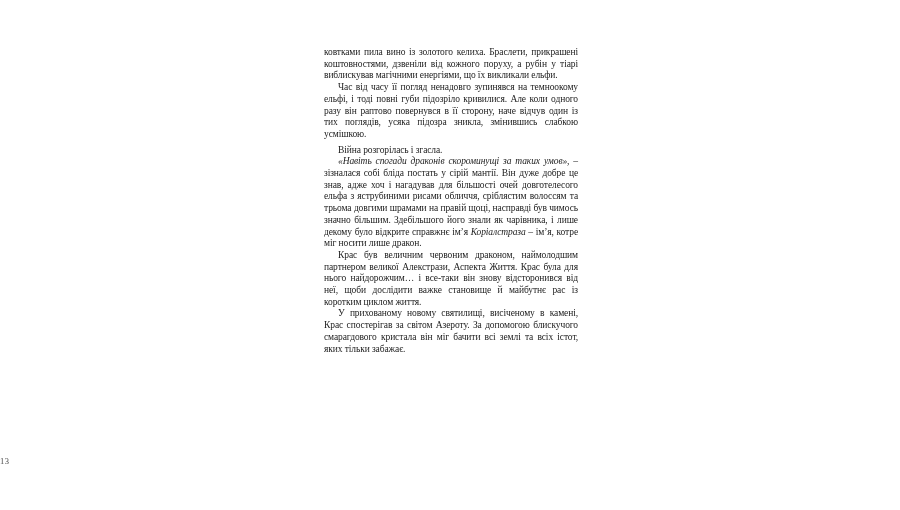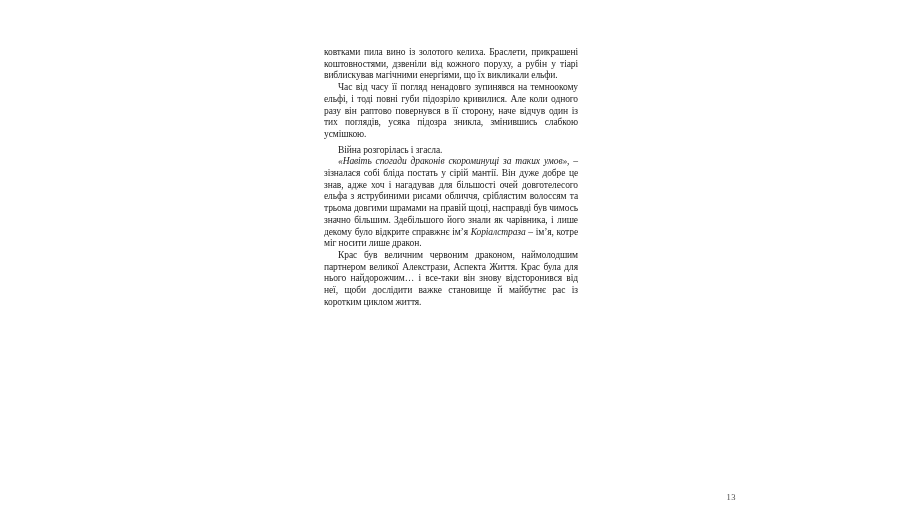--- a/index.html
+++ b/index.html
@@ -36,24 +36,24 @@
     text-indent: 0;
   }
   .para.scene-break {
     margin-top: 4px;
   }
   .run-italic {
     font-style: italic;
   }
   .page-number {
     position: absolute;
-    top: 492px;
+    top: 456px;
     left: 0;
     width: 736px;
-    text-align: right;
+    text-align: left;
     font-size: 8.5px;
     color: #4a4a4a;
     letter-spacing: 0.5px;
   }
 </style>
 </head>
 <body>
 
 <div class="sheet">
   <div class="text-column">
@@ -64,18 +64,19 @@
 
 
 
     <p class="para scene-break"><span>Війна розгорілась і згасла.</span></p>
 
 
     <p class="para"><span class="run-italic">«Навіть спогади драконів скороминущі за таких умов»</span><span>, – зізналася собі бліда постать у сірій мантії. Він дуже добре це знав, адже хоч і нагадував для більшості очей довготелесого ельфа з яструбиними рисами обличчя, сріблястим волоссям та трьома довгими шрамами на правій щоці, насправді був чимось значно більшим. Здебільшого його знали як чарівника, і лише декому було відкрите справжнє ім’я </span><span class="run-italic">Коріалстраза</span><span> – ім’я, котре міг носити лише дракон.</span></p>
 
     <p class="para"><span>Крас був величним червоним драконом, наймолодшим партнером великої Алекстрази, Аспекта Життя. Крас була для нього найдорожчим… і все-таки він знову відсторонився від неї, щоби дослідити важке становище й майбутнє рас із коротким циклом життя.</span></p>
 
+    <p class="para"><span>У прихованому новому святилищі, висіченому в камені, Крас спостерігав за світом Азероту. За допомогою блискучого смарагдового кристала він міг бачити всі землі та всіх істот, яких тільки забажає.</span></p>
 
 
   </div>
 
   <div class="page-number">13</div>
 </div>
 
 </body></html>

